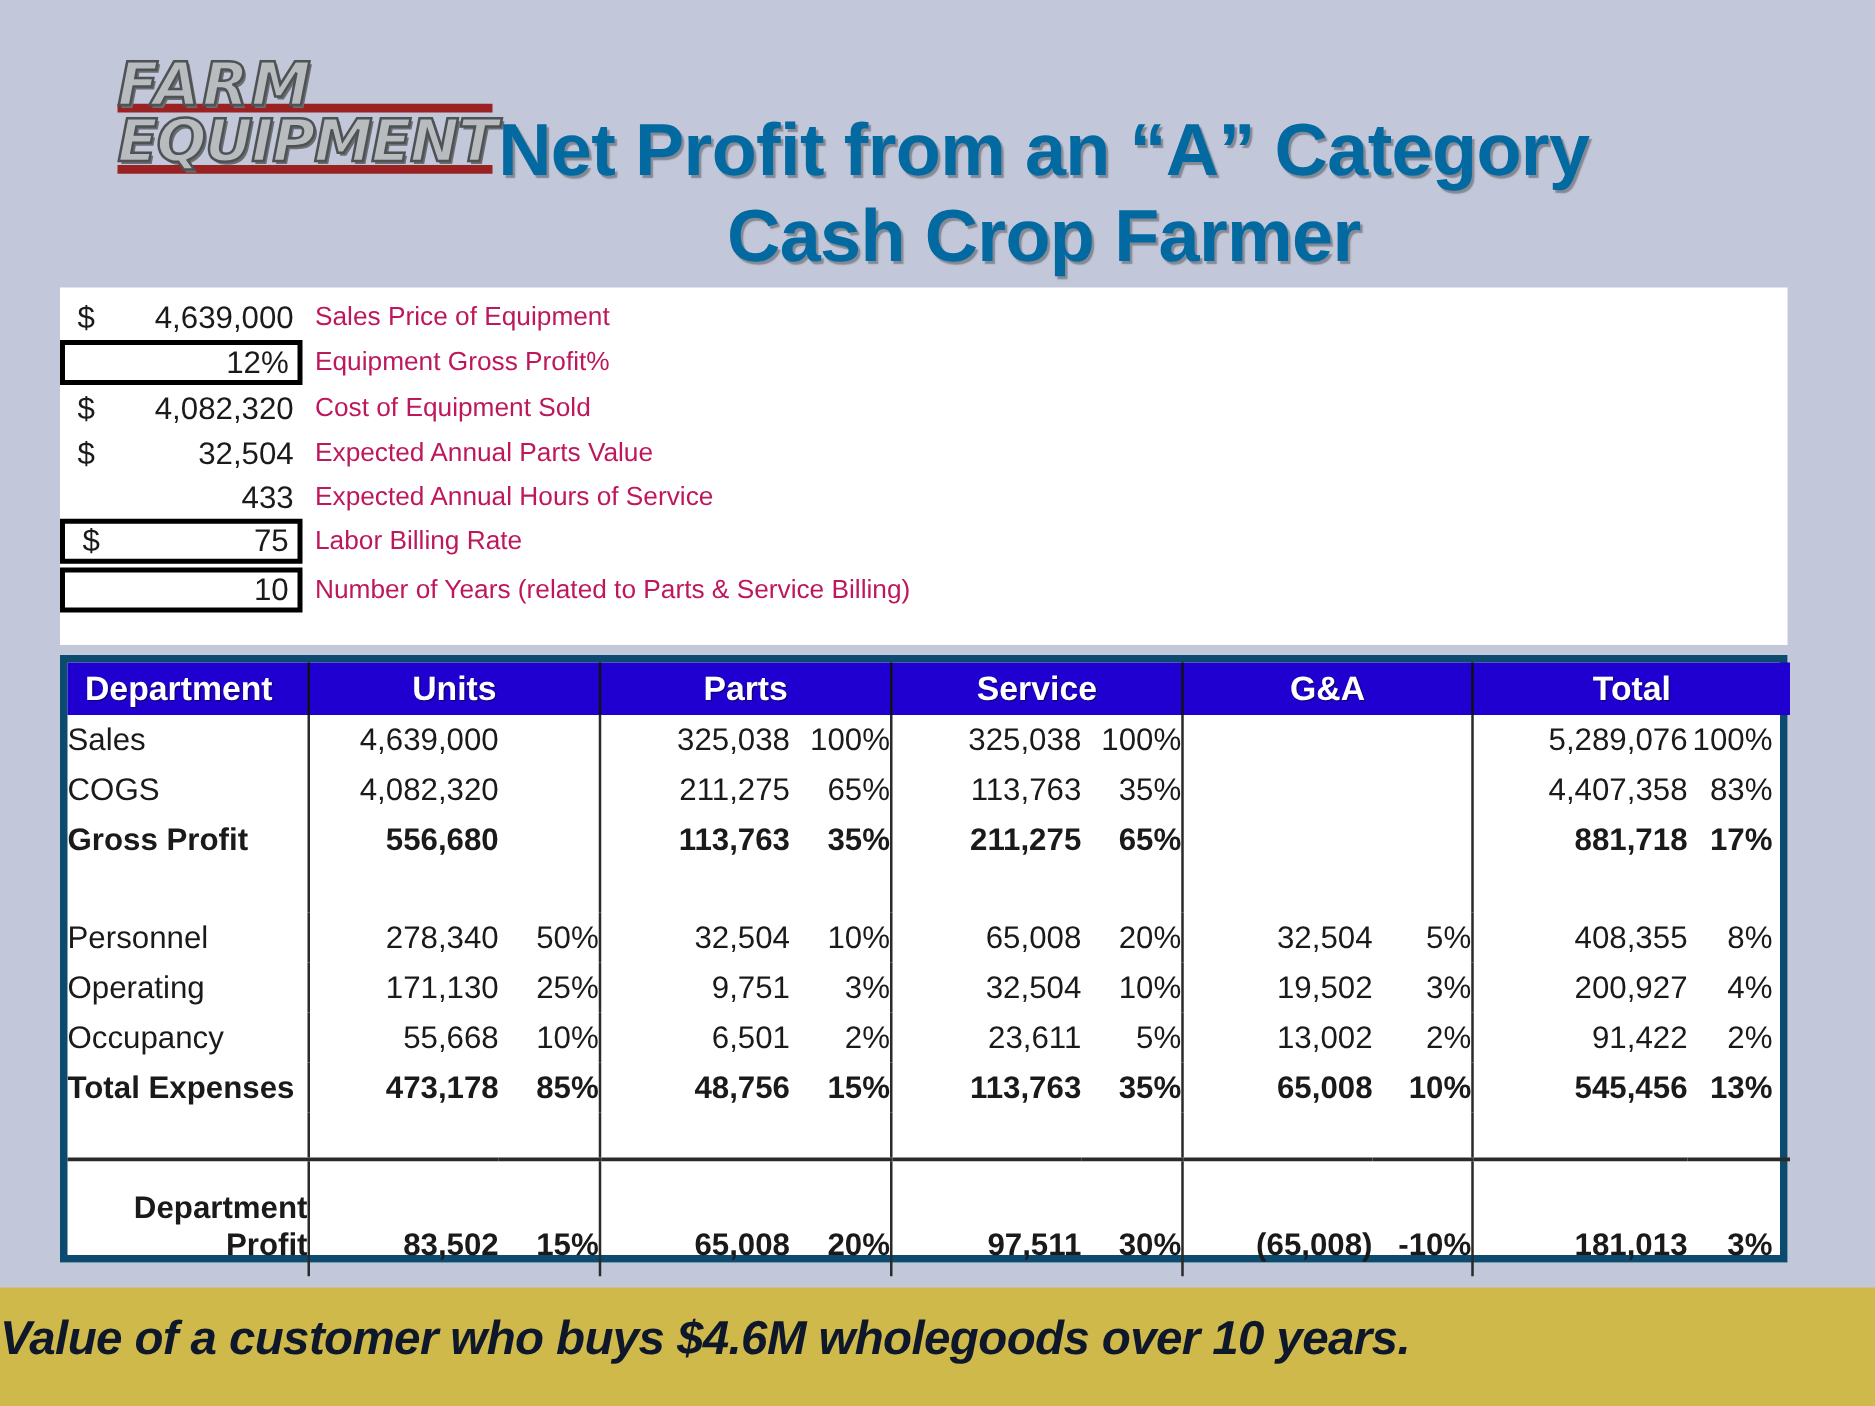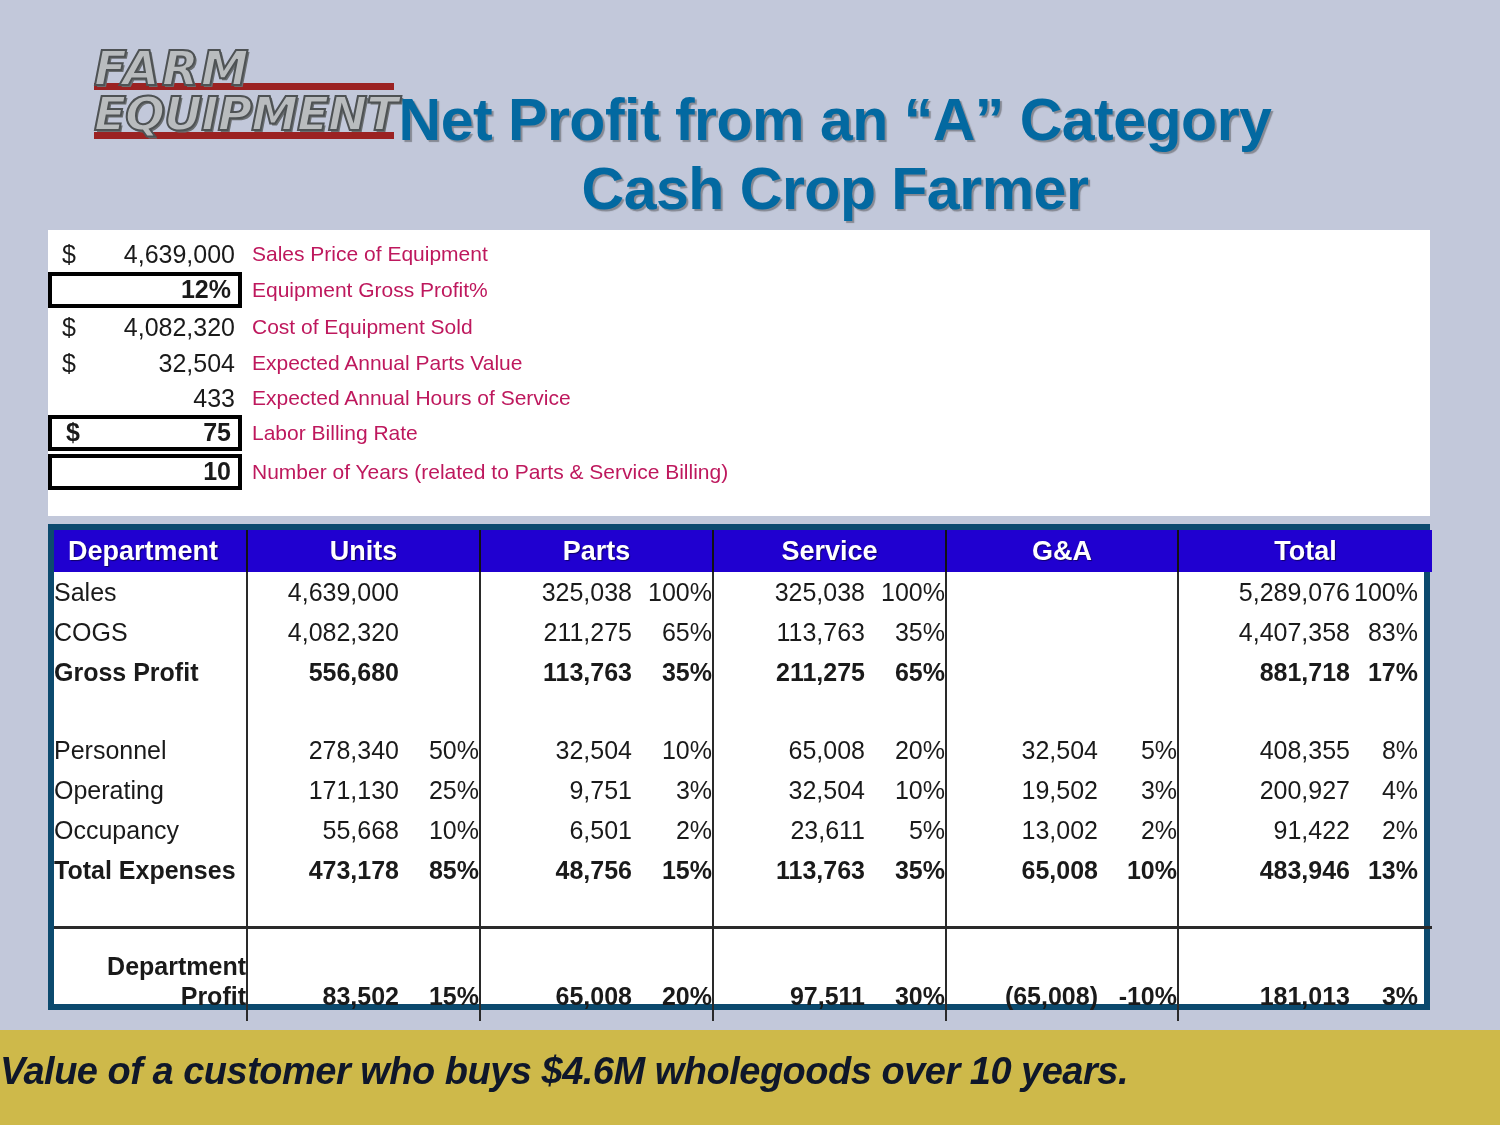--- a/index.html
+++ b/index.html
@@ -102,22 +102,21 @@
     height: 36px;
     display: flex;
     align-items: center;
     font-size: 25px;
     color: #1a1a1a;
     padding: 0 7px 0 14px;
   }
   .assump-val.boxed {
     border: 4px solid #000000;
     background: #ffffff;
-    font-weight: bold;
-    align-items: flex-end;
+    font-weight: normal;
   }
   .assump-cur {
     flex: 0 0 auto;
     text-align: left;
   }
   .assump-num {
     flex: 1 1 auto;
     text-align: right;
   }
   .assump-label {
@@ -424,21 +423,21 @@
       <tr class="bold">
         <td class="lbl">Total Expenses</td>
         <td class="num">473,178</td>
         <td class="pct">85%</td>
         <td class="num">48,756</td>
         <td class="pct">15%</td>
         <td class="num">113,763</td>
         <td class="pct">35%</td>
         <td class="num">65,008</td>
         <td class="pct">10%</td>
-        <td class="num">483,946</td>
+        <td class="num">545,456</td>
         <td class="pct last">13%</td>
       </tr>
 
       <tr class="spacer2">
         <td class="lbl"></td>
         <td class="num"></td>
         <td class="pct"></td>
         <td class="num"></td>
         <td class="pct"></td>
         <td class="num"></td>

